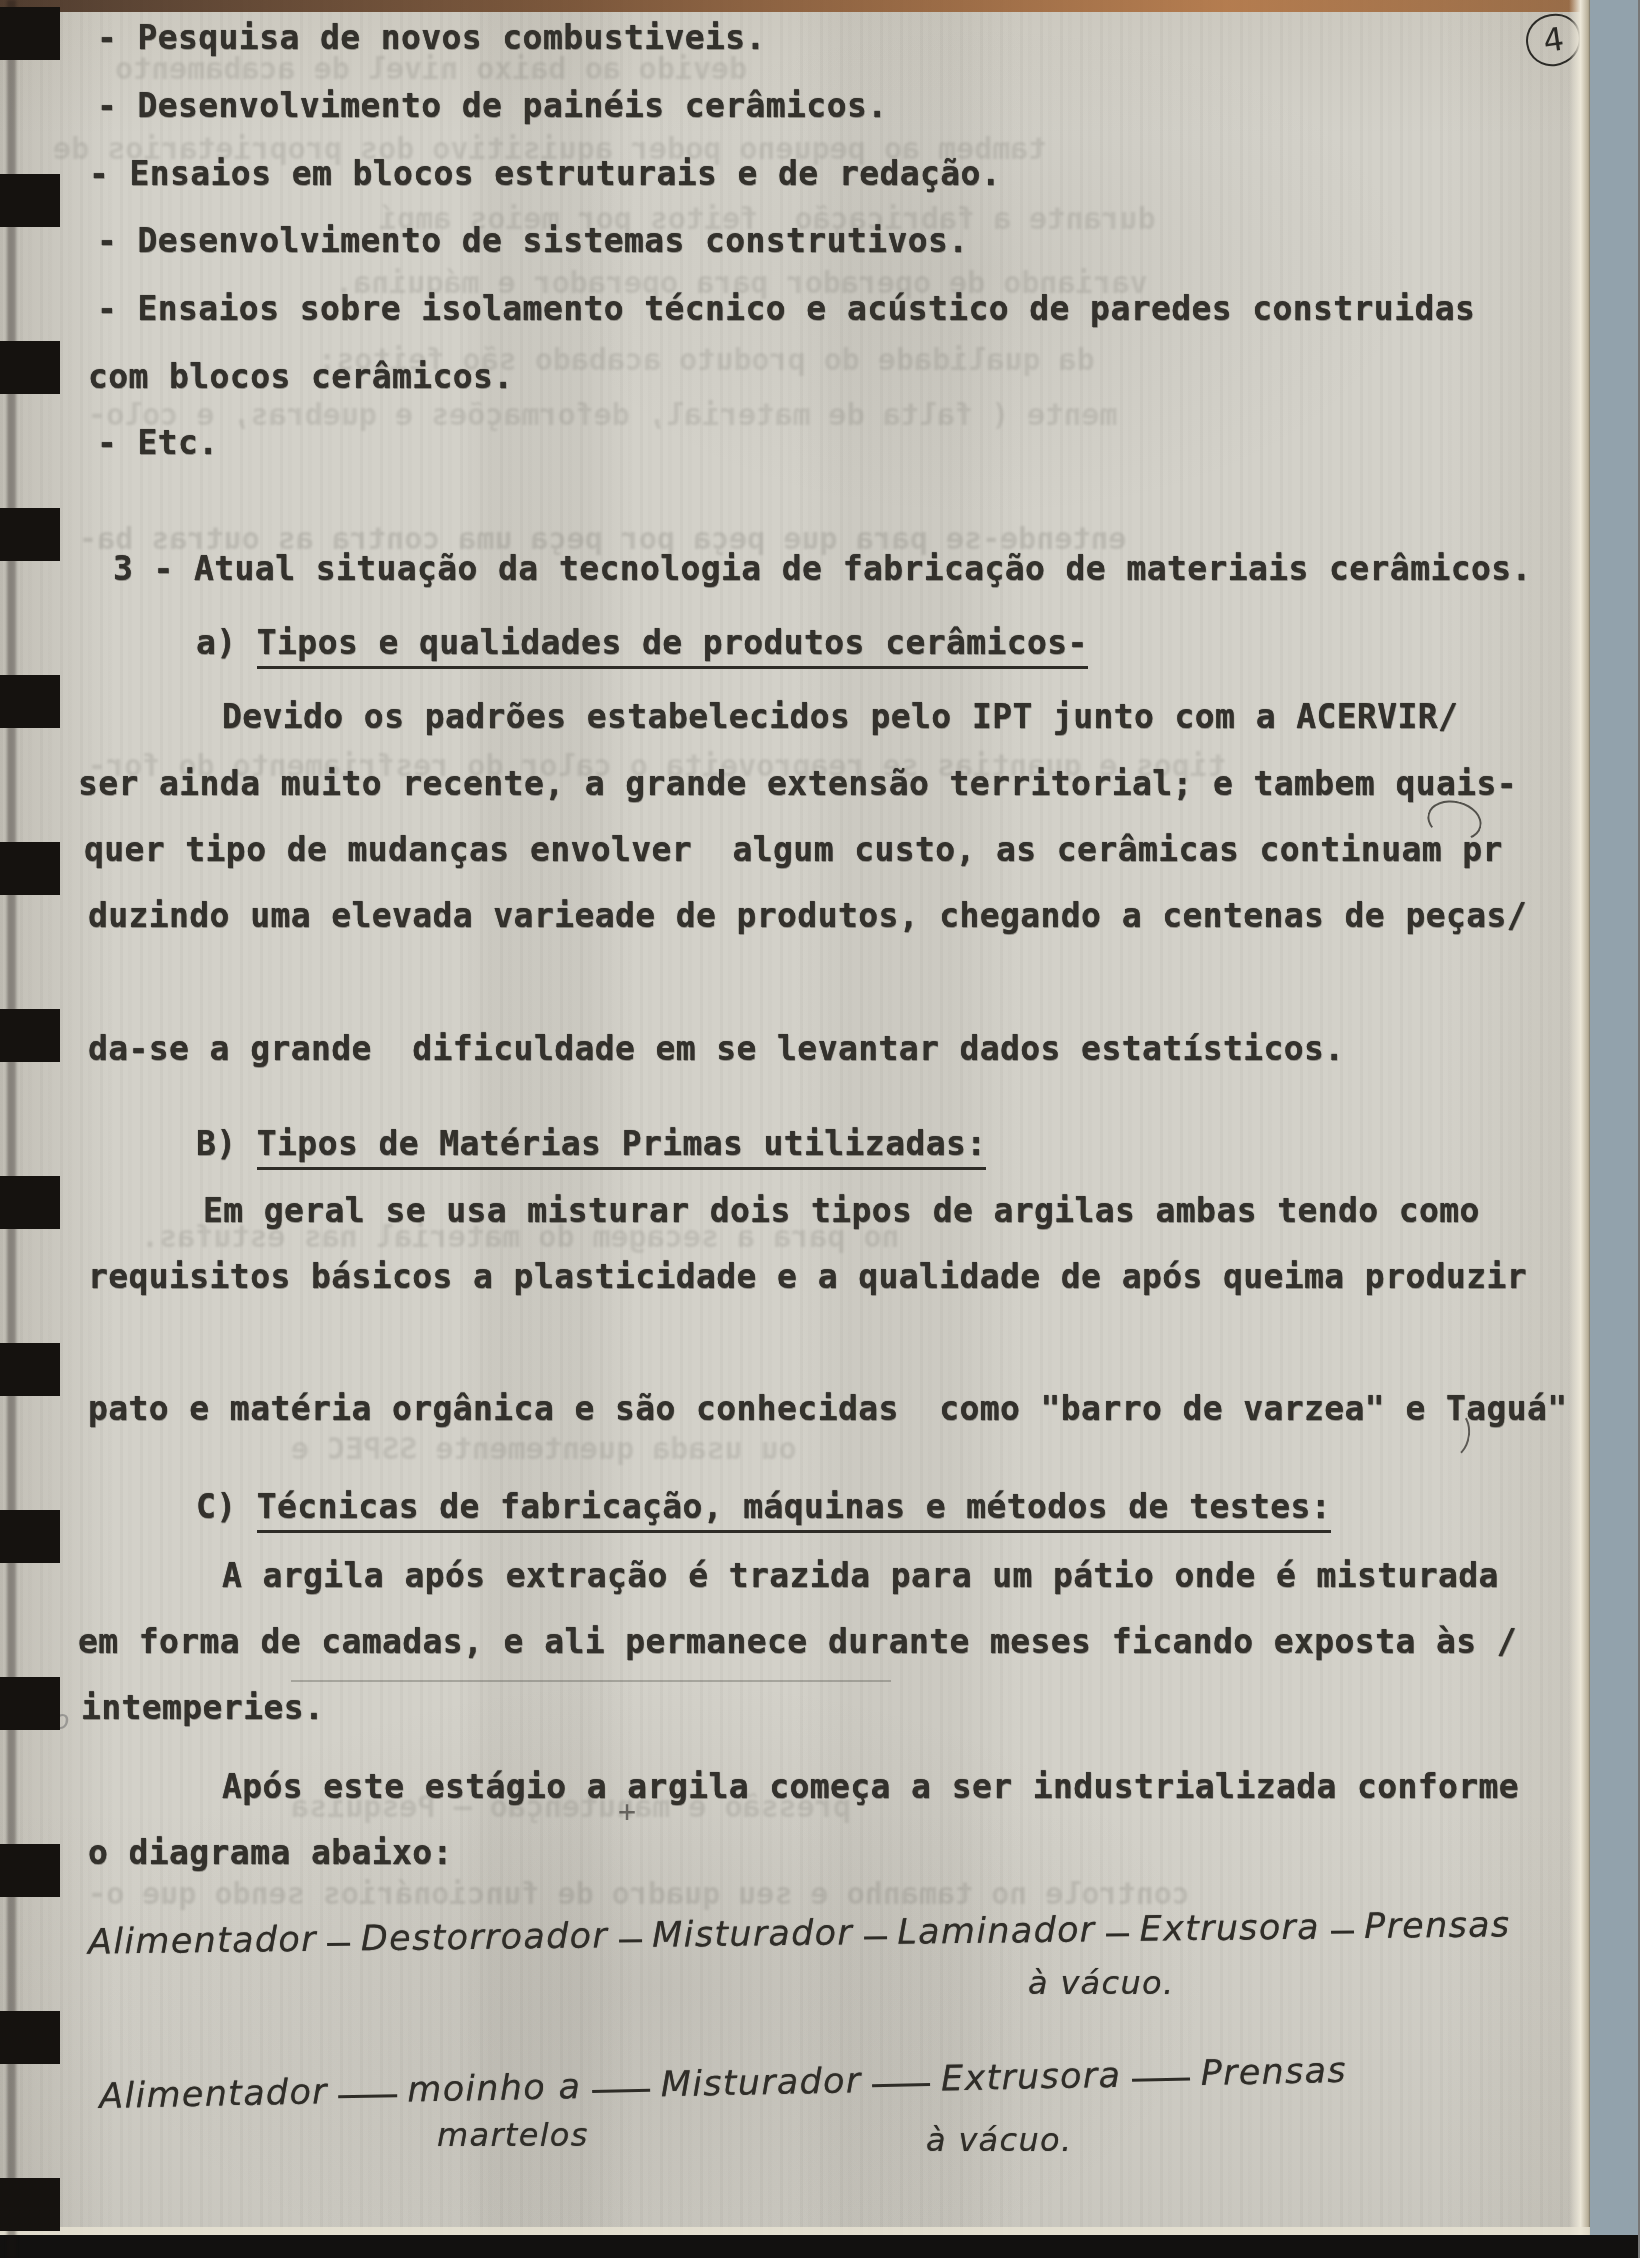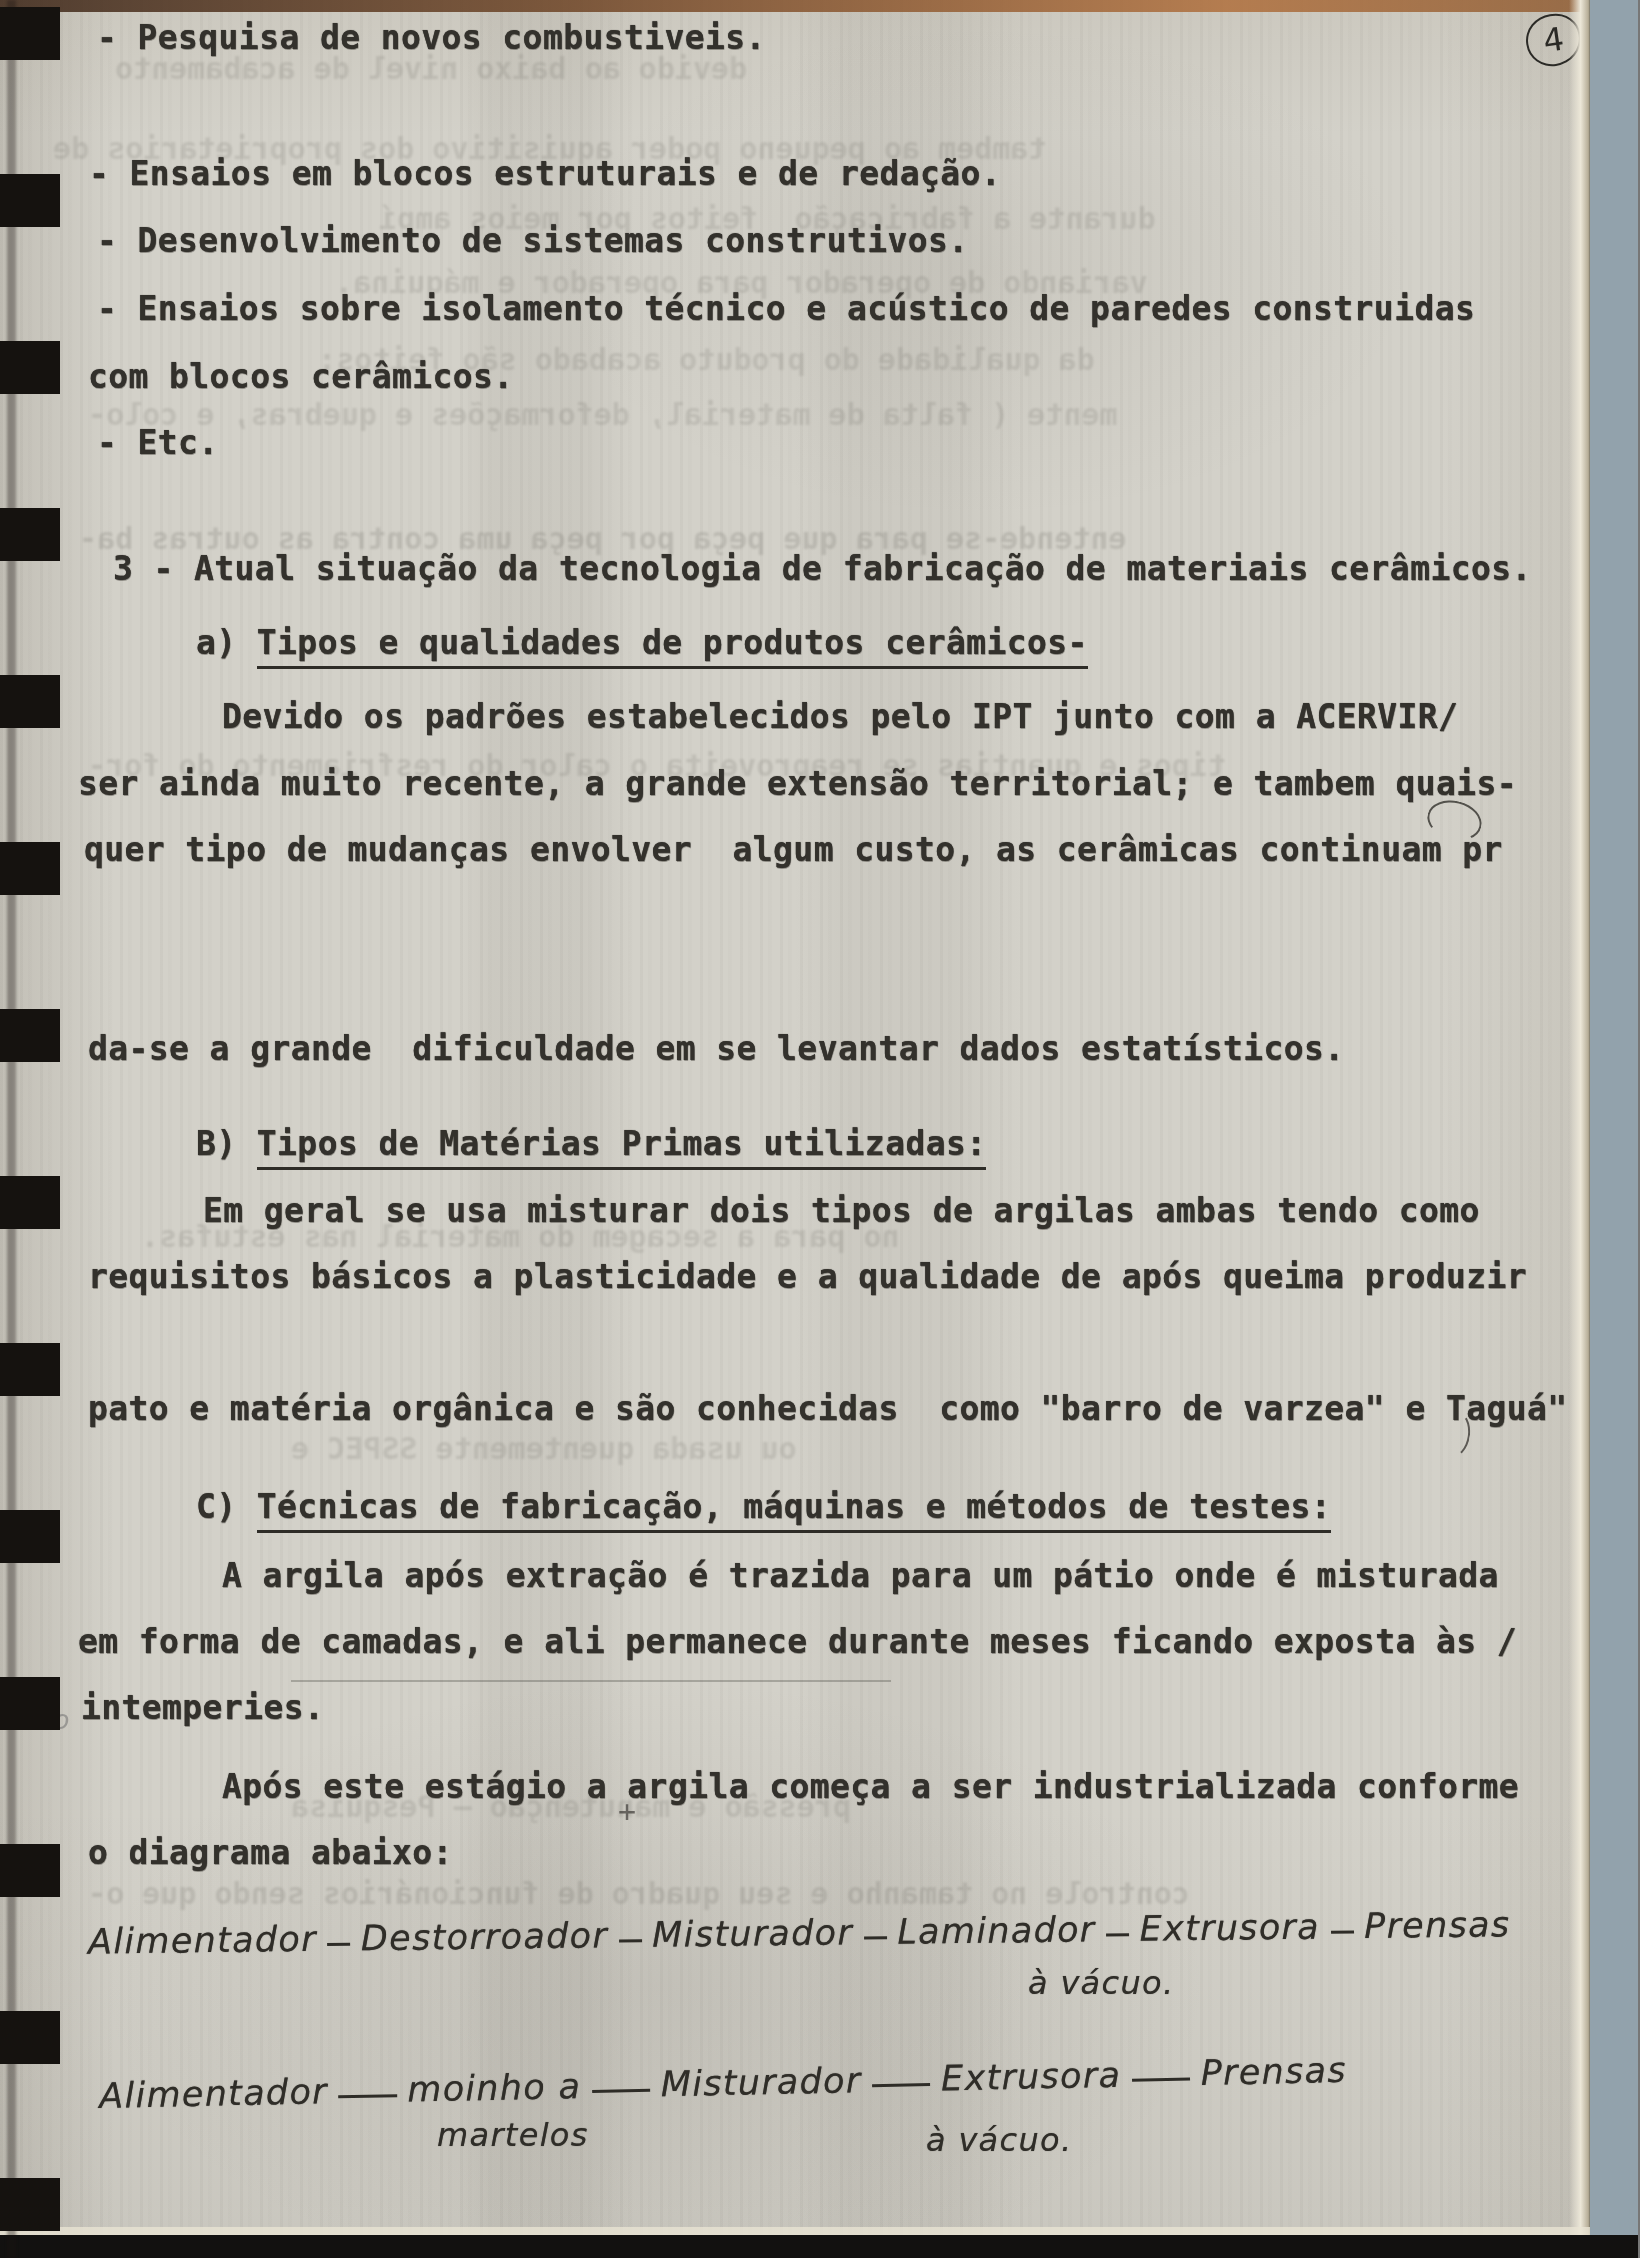--- a/index.html
+++ b/index.html
@@ -94,32 +94,34 @@
   <div class="ghost g4">da qualidade do produto acabado são feitos:</div>
   <div class="ghost g5">mente ( falta de material, deformações e quebras, e colo-</div>
   <div class="ghost g6">entende-se para que peça por peça uma contra as outras ba-</div>
   <div class="ghost g7">tipos e quantias se reaproveita o calor do resfriamento do for-</div>
   <div class="ghost g8">no para a secagem do material nas estufas.</div>
   <div class="ghost g9">controle no tamanho e seu quadro de funcionários sendo que o-</div>
   <div class="ghost g10">ou usada quentemente SSPEC e</div>
   <div class="ghost g11">pressão e manutenção — Pesquisa</div>
 
   <div class="tl" style="top:17.6px;left:97px">- Pesquisa de novos combustiveis.</div>
+  <div class="tl" style="top:86px;left:97px">- Desenvolvimento de painéis cerâmicos.</div>
   <div class="tl" style="top:154px;left:89px">- Ensaios em blocos estruturais e de redação.</div>
   <div class="tl" style="top:289px;left:97px">- Ensaios sobre isolamento técnico e acústico de paredes construidas</div>
   <div class="tl" style="top:221px;left:97px">- Desenvolvimento de sistemas construtivos.</div>
   <div class="tl" style="top:357px;left:88px">com blocos cerâmicos.</div>
   <div class="tl" style="top:423px;left:97px">- Etc.</div>
 
   <div class="tl" style="top:549px;left:113px">3 - Atual situação da tecnologia de fabricação de materiais cerâmicos.</div>
 
   <div class="tl" style="top:623px;left:196px"><span>a)</span> <span class="u">Tipos e qualidades de produtos cerâmicos-</span></div>
   <div class="tl" style="top:697px;left:222px">Devido os padrões estabelecidos pelo IPT junto com a ACERVIR/</div>
   <div class="tl" style="top:764px;left:78px">ser ainda muito recente, a grande extensão territorial; e tambem quais-</div>
   <div class="tl" style="top:830px;left:84px">quer tipo de mudanças envolver  algum custo, as cerâmicas continuam pr</div>
+  <div class="tl" style="top:896px;left:88px">duzindo uma elevada varieade de produtos, chegando a centenas de peças/</div>
   <div class="tl" style="top:1029px;left:88px">da-se a grande  dificuldade em se levantar dados estatísticos.</div>
 
   <div class="tl" style="top:1124px;left:196px"><span>B)</span> <span class="u">Tipos de Matérias Primas utilizadas:</span></div>
   <div class="tl" style="top:1191px;left:203px">Em geral se usa misturar dois tipos de argilas ambas tendo como</div>
   <div class="tl" style="top:1257px;left:88px">requisitos básicos a plasticidade e a qualidade de após queima produzir</div>
   <div class="tl" style="top:1389px;left:88px">pato e matéria orgânica e são conhecidas  como "barro de varzea" e Taguá"</div>
 
   <div class="tl" style="top:1487px;left:196px"><span>C)</span> <span class="u">Técnicas de fabricação, máquinas e métodos de testes:</span></div>
   <div class="tl" style="top:1556px;left:222px">A argila após extração é trazida para um pátio onde é misturada</div>
   <div class="tl" style="top:1622px;left:78px">em forma de camadas, e ali permanece durante meses ficando exposta às /</div>

